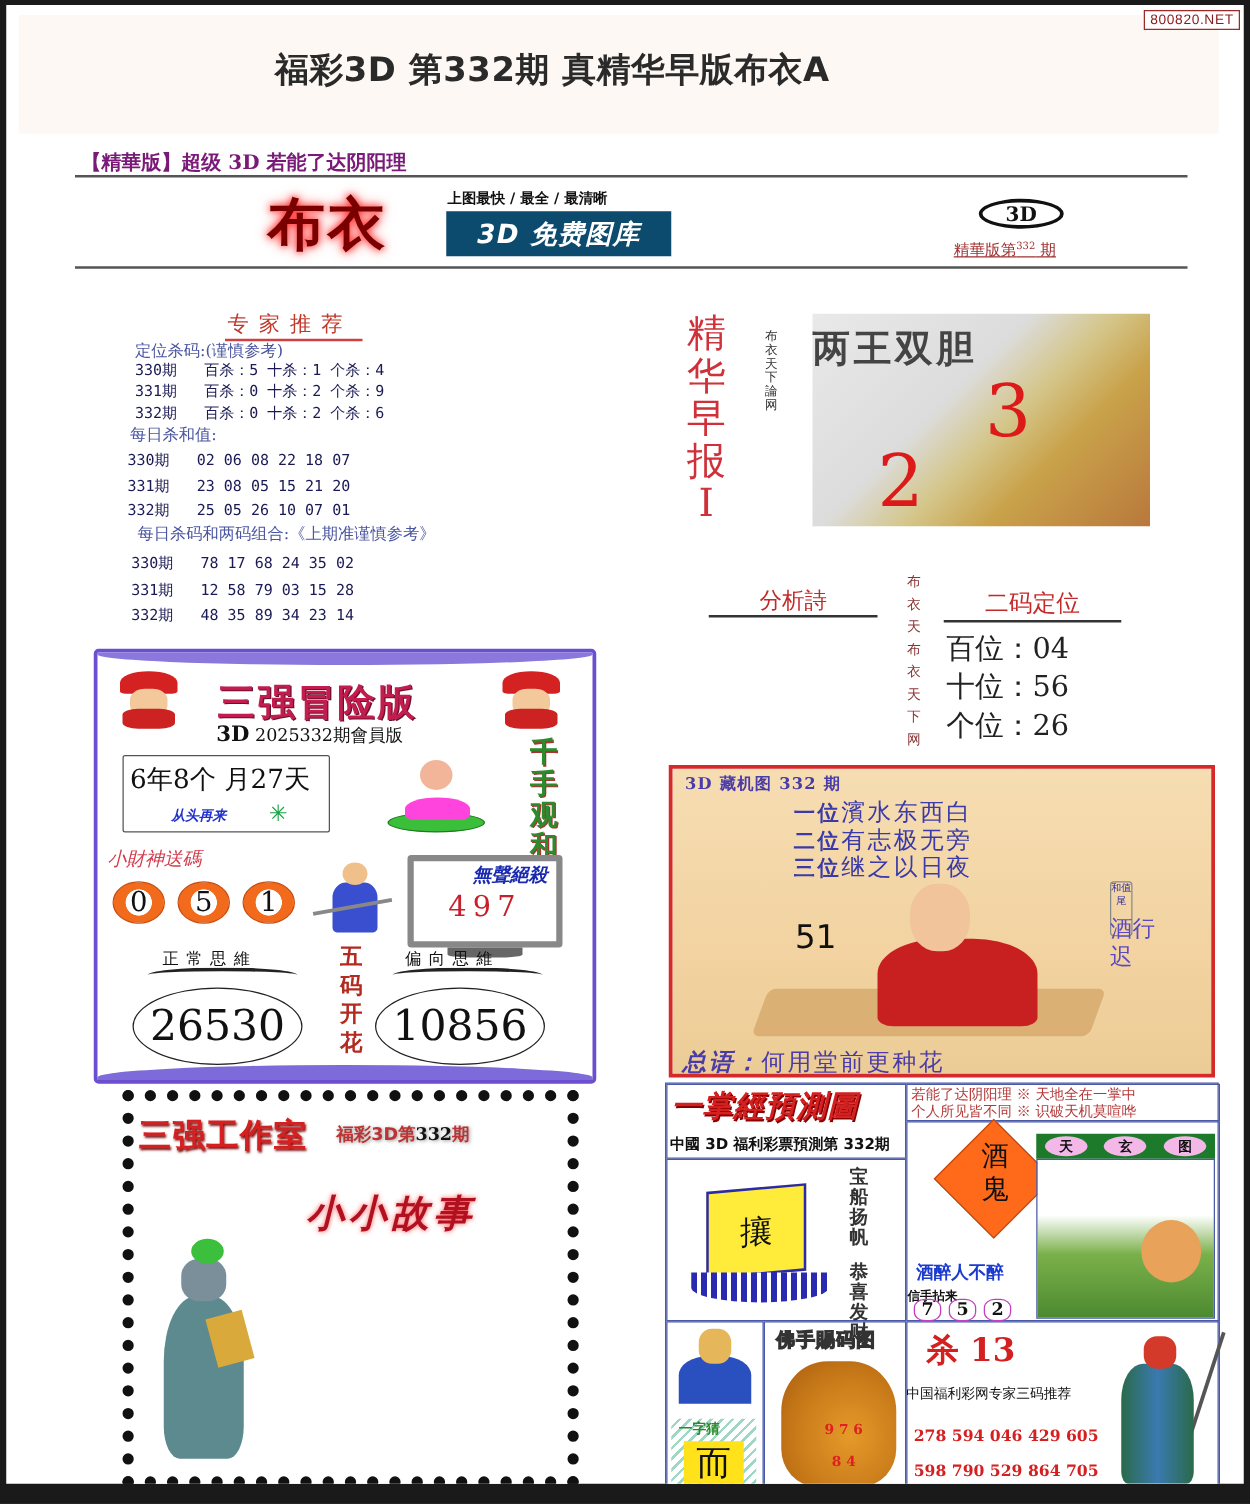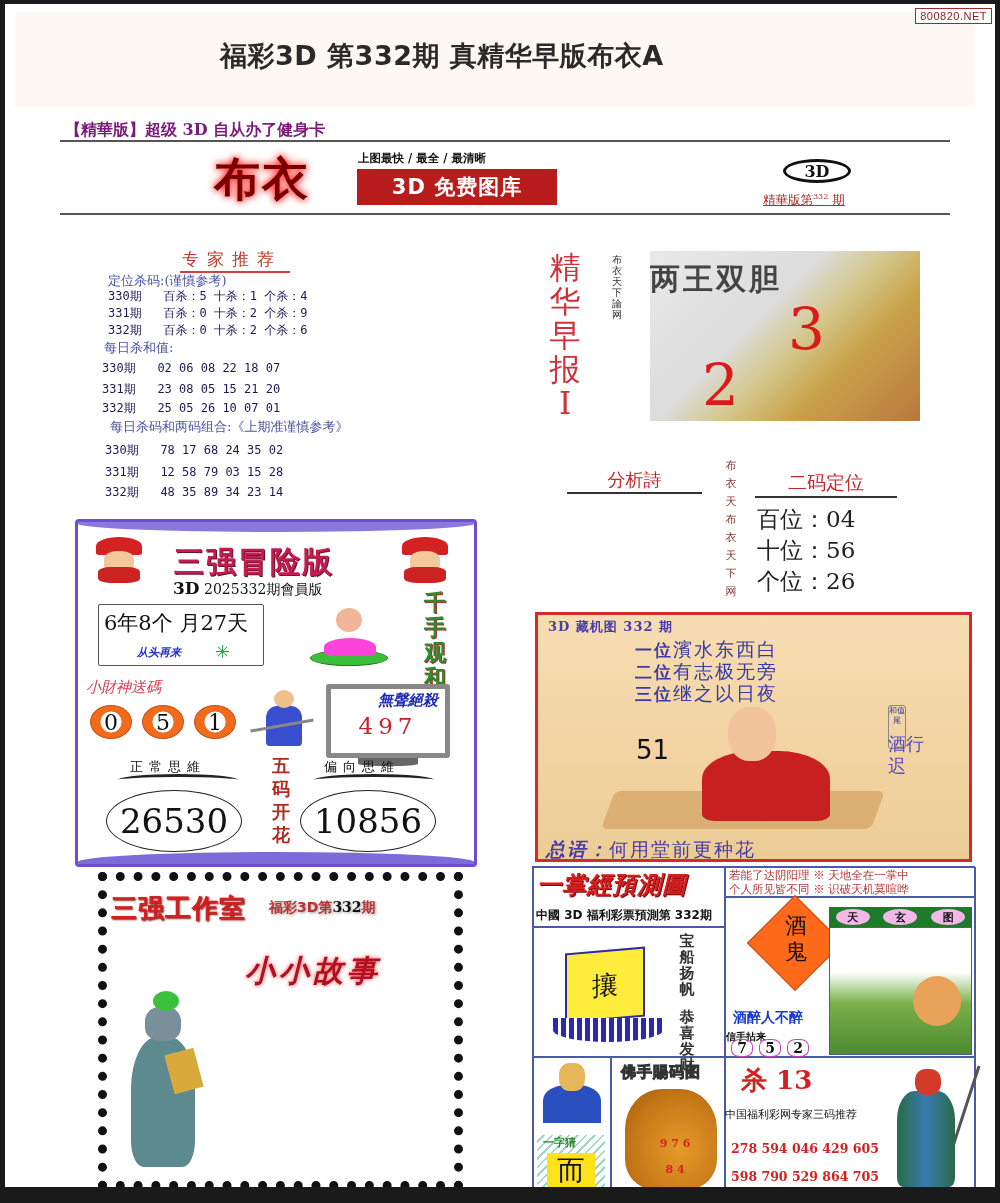--- a/index.html
+++ b/index.html
@@ -12,35 +12,35 @@
   .site-badge { position: absolute; right: 3px; top: 4px; padding: 1px 4px; border: 1px solid #9b2b2b; background: #fff; color: #8b1a1a; font-family: "Liberation Sans", sans-serif; font-size: 11px; letter-spacing: 0.5px; z-index: 10; }
 
   .main-title { position: absolute; left: 215px; top: 34px; font-family: "DejaVu Sans", sans-serif; font-weight: bold; font-size: 27px; color: #2a2a2a; letter-spacing: 0.5px; }
 
   .hdr-line { position: absolute; height: 1.5px; background: #555; }
   .sub-head { position: absolute; left: 60px; top: 116px; font-family: "DejaVu Serif", serif; font-size: 16px; font-weight: bold; color: #7a1a78; }
 
   .logo-wrap { position: absolute; left: 205px; top: 145px; width: 355px; height: 60px; }
   .logo-big { position: absolute; left: 4px; top: 0; font-size: 46px; font-weight: bold; color: #7a0000; text-shadow: 0 0 6px #ff2a2a, 0 0 10px #ff6060; letter-spacing: 2px; font-family: "DejaVu Serif", serif; }
   .logo-tag { position: absolute; left: 148px; top: 2px; font-size: 11.5px; color: #111; font-weight: bold; }
-  .logo-red { position: absolute; left: 147px; top: 20px; width: 200px; height: 36px; background: #b91c1c; color: #fff; font-weight: bold; font-size: 21px; display: flex; align-items: center; justify-content: center; letter-spacing: 1px; }
+  .logo-red { position: absolute; left: 147px; top: 20px; width: 180px; height: 36px; background: #0c4a6e; color: #fff; font-weight: bold; font-size: 21px; display: flex; align-items: center; justify-content: center; letter-spacing: 1px; font-style: italic; }
 
   .logo-3d { position: absolute; left: 778px; top: 155px; width: 68px; height: 24px; border: 3px solid #111; border-radius: 50%; display: flex; align-items: center; justify-content: center; font-weight: 900; font-family: "DejaVu Serif", serif; font-size: 16px; color: #111; }
   .edition { position: absolute; left: 758px; top: 188px; font-size: 12.5px; color: #a03030; font-family: "DejaVu Serif", serif; text-decoration: underline; }
   .edition sup { font-size: 8px; }
 
   
   .expert { position: absolute; left: 95px; top: 244px; width: 320px; height: 255px; }
   .expert .ttl { position: absolute; left: 80px; top: 0; font-size: 17px; color: #c0392b; letter-spacing: 8px; font-family: "DejaVu Serif", serif; border-bottom: 2px solid #d04040; padding: 0 8px 0 2px; }
   .expert .lbl { position: absolute; font-size: 13px; color: #4a55a0; font-family: "DejaVu Serif", serif; }
   .expert .row { position: absolute; font-size: 12px; color: #1a1a55; font-family: "DejaVu Sans Mono", monospace; white-space: pre; }
 
   
   .jh-vert { position: absolute; left: 542px; top: 246px; width: 36px; font-size: 31px; line-height: 34px; color: #d0303a; font-family: "DejaVu Serif", serif; text-align: center; }
-  .jh-small { position: absolute; left: 607px; top: 250px; width: 14px; font-size: 10px; line-height: 11px; color: #333; font-family: "DejaVu Serif", serif; }
+  .jh-small { position: absolute; left: 607px; top: 260px; width: 14px; font-size: 10px; line-height: 11px; color: #333; font-family: "DejaVu Serif", serif; }
   .jh-img { position: absolute; left: 645px; top: 247px; width: 270px; height: 170px; background: linear-gradient(135deg, #e9e9e9 0%, #dcdcdc 40%, #d4c68a 55%, #c9a24a 70%, #b9783c 100%); }
   .jh-img .hdr { position: absolute; left: 0; top: 8px; font-size: 30px; font-weight: 900; color: #444; letter-spacing: 3px; }
   .jh-img .n { position: absolute; font-family: "DejaVu Serif", serif; color: #dd1a1a; font-size: 58px; }
 
   
   .poem-ttl { position: absolute; left: 562px; top: 452px; width: 135px; font-size: 18px; color: #c42a2a; text-align: center; border-bottom: 2px solid #333; font-family: "DejaVu Serif", serif; margin-top: 12px; }
   .poem { position: absolute; left: 538px; top: 478px; font-size: 20px; line-height: 30px; color: #222; font-family: "DejaVu Serif", serif; }
   .poem-side { position: absolute; left: 718px; top: 453px; width: 16px; font-size: 11px; line-height: 18px; color: #8a3535; font-family: "DejaVu Serif", serif; text-align: center; }
   .pos-ttl { position: absolute; left: 750px; top: 466px; width: 142px; font-size: 19px; color: #c42a2a; text-align: center; border-bottom: 2px solid #333; font-family: "DejaVu Serif", serif; }
   .pos { position: absolute; left: 752px; top: 500px; font-size: 23px; line-height: 31px; color: #222; font-family: "DejaVu Serif", serif; }
@@ -147,21 +147,21 @@
   .yz .guan .spear { position: absolute; left: 78px; top: 0; width: 3px; height: 120px; background: #555; transform: rotate(18deg); }
 </style>
 </head>
 <body>
 
 <div class="page">
   <div class="top-band"></div>
   <div class="site-badge">800820.NET</div>
   <h1 class="main-title">福彩3D 第332期 真精华早版布衣A</h1>
 
-  <div class="sub-head">【精華版】超级 3D 自从办了健身卡</div>
+  <div class="sub-head">【精華版】超级 3D 若能了达阴阳理</div>
   <div class="hdr-line" style="left:55px; top:136px; width:890px;"></div>
   <div class="logo-wrap">
     <div class="logo-big">布衣</div>
     <div class="logo-tag">上图最快 / 最全 / 最清晰</div>
     <div class="logo-red">3D 免费图库</div>
   </div>
   <div class="logo-3d">3D</div>
   <div class="edition"><span>精華版第</span><sup>332</sup><span> 期</span></div>
   <div class="hdr-line" style="left:55px; top:209px; width:890px;"></div>
 

